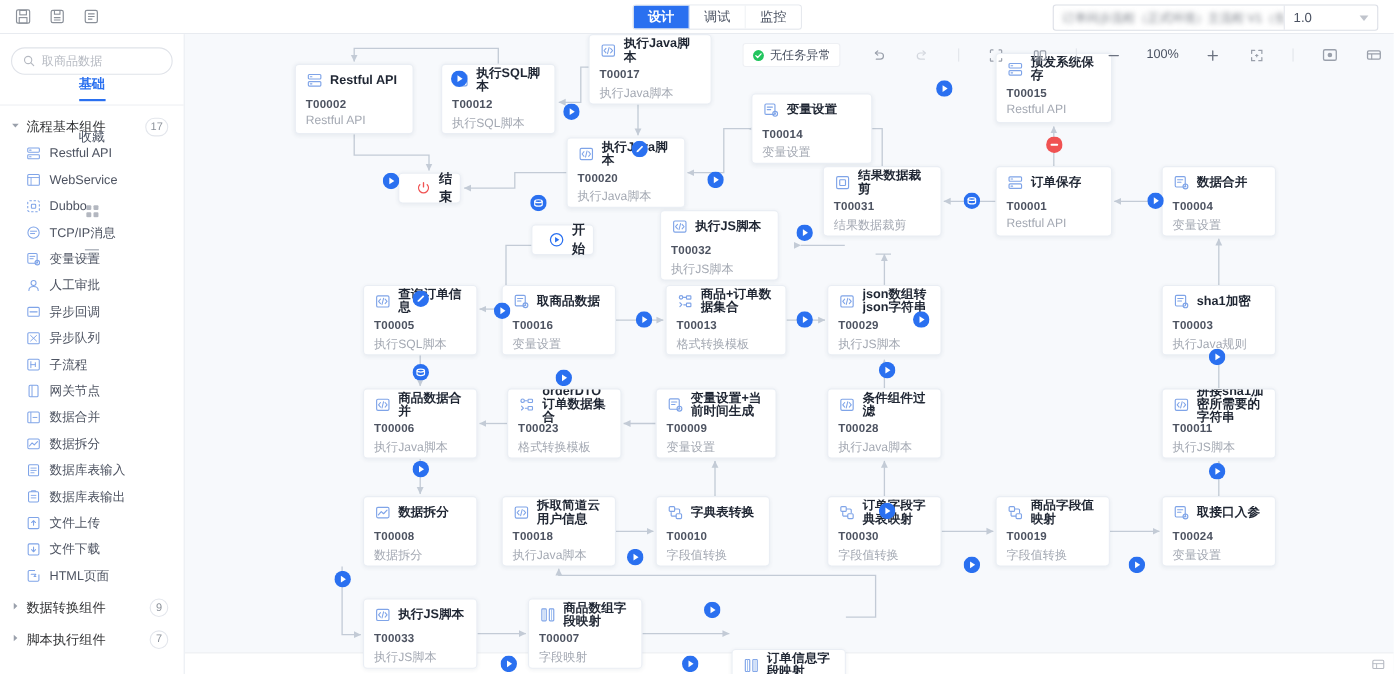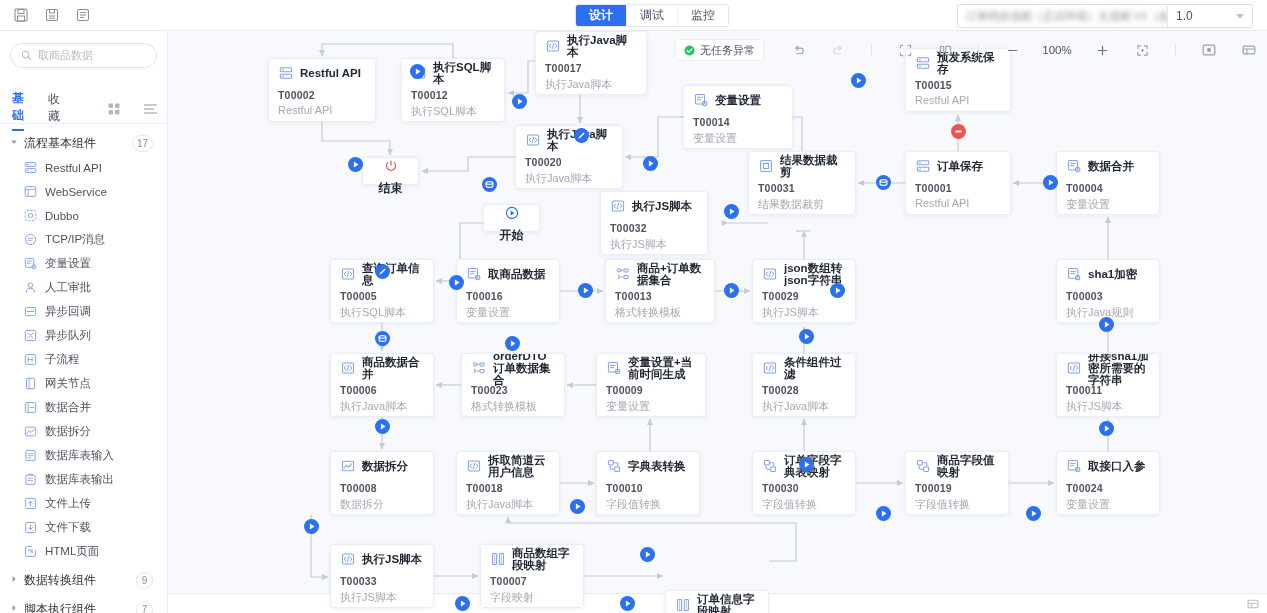--- a/index.html
+++ b/index.html
@@ -75,22 +75,22 @@
   }
   .searchbox {
     margin: 12px 10px 0 10px; height: 25px;
     border: 1px solid #e0e3e9; border-radius: 13px;
     display: flex; align-items: center; padding: 0 10px; gap: 6px;
     background: #fff;
   }
   .searchbox .ph { color: #b6bac2; font-size: 11px; }
 
   .tabrow {
-    margin-top: 28px; padding: 0 12px; height: 28px;
-    display: flex; align-items: center; gap: 24px; position: relative;
+    margin-top: 0; padding: 0 12px; height: 28px;
+    display: flex; align-items: center; gap: 24px; position: relative; flex-direction: column;
   }
   .tabrow .t { font-size: 12px; color: #4a5262; cursor: pointer; padding-bottom:5px;}
   .tabrow .t.active { color: #2a70f0; font-weight: bold; border-bottom: 2px solid #2a70f0; }
   .tabrow .spacer { flex: 1; }
   .tabrow .vicon { cursor: pointer; opacity: .75; }
   .tab-underline { position:absolute; left:0; bottom:0; width:168px; height:1px; background:#eef0f3;}
 
   .grp {
     display: flex; align-items: center; height: 20px;
     padding: 0 14px 0 10px; margin-top: 9px; cursor: pointer;
@@ -164,21 +164,21 @@
   .node .ntype { font-size: 11px; color: #a4a9b3; margin-top: 3px; }
   .nicon { width: 15px; height: 15px; flex: none; display:flex;align-items:center;justify-content:center;}
 
   
   .pillnode {
     position: absolute; height: 28px; background: #fff;
     border: 1px solid #eaeef4; border-radius: 4px;
     box-shadow: 0 1px 4px rgba(30,50,90,0.07);
     display: flex; align-items: center; gap: 7px; padding: 0 14px;
     font-size: 12px; font-weight: bold; color: #1f2633;
-    z-index: 21; cursor: pointer; flex-direction: column;
+    z-index: 21; cursor: pointer;
   }
 
   
   .marker {
     position: absolute; width: 15px; height: 15px; border-radius: 50%;
     display: flex; align-items: center; justify-content: center;
     z-index: 30; cursor: pointer;
   }
   .marker.play { background: #2a70f0; }
   .marker.edit { background: #2a70f0; }

